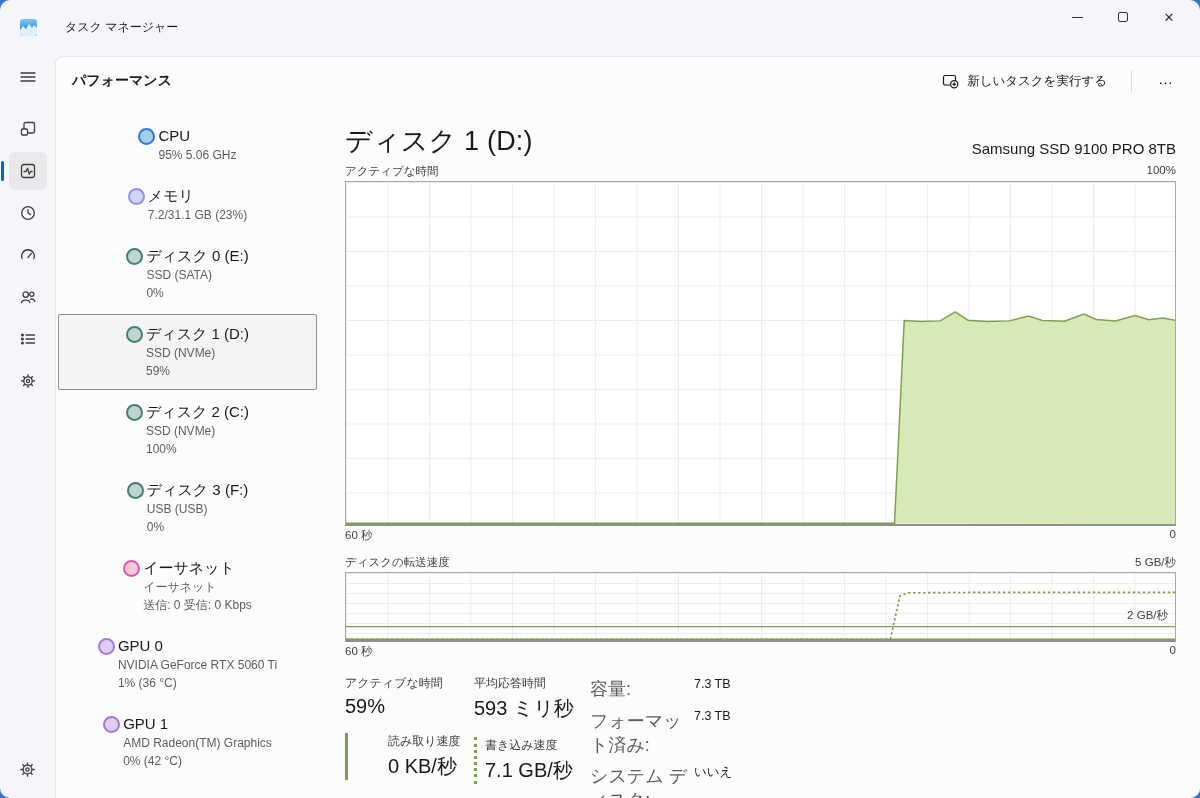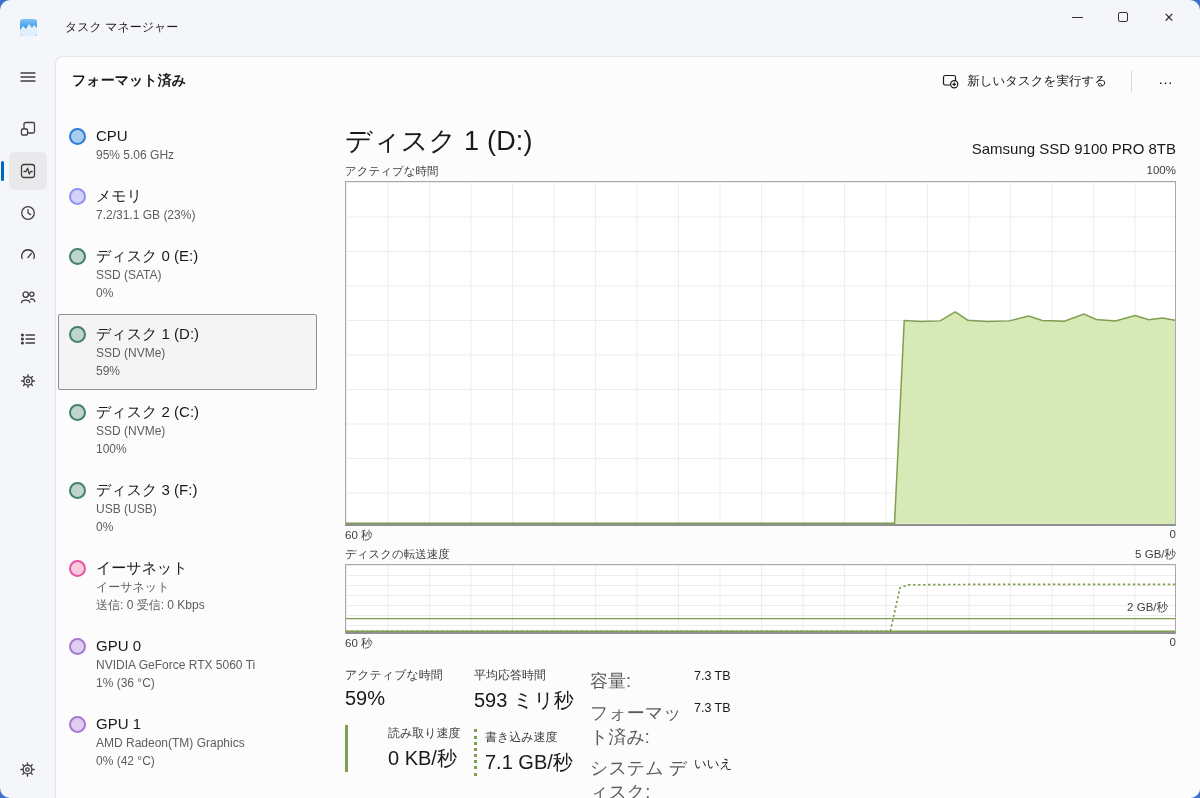--- a/index.html
+++ b/index.html
@@ -39,21 +39,21 @@
   .panel-header { height:48px; display:flex; align-items:center; justify-content:space-between; padding:0 14px 0 16px; }
   .page-title { font-size:14px; font-weight:700; color:#1a1a1a; }
   .header-right { display:flex; align-items:center; gap:8px; }
   .runtask { display:flex; align-items:center; gap:8px; font-size:12.5px; color:#1a1a1a; padding:7px 10px; border-radius:5px; }
   .runtask svg { stroke:#1a1a1a; fill:none; stroke-width:1.2; }
   .hdr-divider { width:1px; height:22px; background:#d9d9d9; margin:0 6px; }
   .more-btn { font-size:15px; letter-spacing:1px; color:#1a1a1a; padding:4px 12px 10px 12px; border-radius:5px; }
 
   
   .device-list { position:absolute; left:2px; top:57px; width:259px; }
-  .dev { display:flex; gap:10px; padding:8px 10px 9px 10px; margin:2px 0; border:1px solid transparent; border-radius:2px; }
+  .dev { display:flex; gap:3px; padding:8px 10px 9px 10px; margin:2px 0; border:1px solid transparent; border-radius:2px;justify-content:center; }
   .dev.selected { background:#f4f4f4; border:1px solid #8f8f8f; }
   .ring { width:17px; height:17px; border-radius:50%; border:2px solid; margin-top:3px; flex:none; }
   .dev-title { font-size:15px; color:#191919; line-height:21px; }
   .dev-sub { font-size:12px; color:#5d5d5d; line-height:17px; margin-top:1px; }
 
   
   .main { position:absolute; left:289px; top:48px; width:831px; bottom:0; }
   .main-header { display:flex; align-items:flex-end; justify-content:space-between; margin-top:16px; height:38px; }
   .main-title { font-size:27px; font-weight:400; color:#191919; letter-spacing:0.2px; }
   .main-subtitle { font-size:15px; color:#191919; padding-bottom:2px; }
@@ -168,21 +168,21 @@
           <circle cx="9.5" cy="9.5" r="4.4"></circle>
           <path d="M9.5 2.8 V4.8 M9.5 14.2 V16.2 M2.8 9.5 H4.8 M14.2 9.5 H16.2 M4.8 4.8 L6.2 6.2 M12.8 12.8 L14.2 14.2 M14.2 4.8 L12.8 6.2 M6.2 12.8 L4.8 14.2"></path>
           <circle cx="9.5" cy="9.5" r="1.7" fill="#fcfcfd"></circle>
         </svg>
     </div>
   </div>
 
   <div class="panel">
 
     <div class="panel-header">
-      <span class="page-title">フォーマット済み</span>
+      <span class="page-title">パフォーマンス</span>
       <div class="header-right">
         <div class="runtask">
           <svg width="17" height="16">
               <rect x="1.5" y="2.5" width="12" height="9.5" rx="1.8"></rect>
               <circle cx="12.2" cy="11.3" r="3.6" fill="#fcfcfd"></circle>
               <path d="M12.2 9.5 V13.1 M10.4 11.3 H14"></path>
             </svg>
           <span>新しいタスクを実行する</span>
         </div>
         <div class="hdr-divider"></div>
@@ -277,21 +277,21 @@
         <svg viewBox="0 0 830 345" preserveAspectRatio="none">
             <path d="M0.0,344.2 L539.5,344.2 L549.2,344.2 L558.9,139.7 L575.5,140.8 L594.8,140.1 L610.0,131.1 L622.5,139.4 L641.9,140.8 L664.0,140.1 L683.4,135.2 L697.2,139.7 L719.3,140.4 L738.7,133.2 L751.1,138.7 L770.5,140.1 L789.9,134.6 L803.7,139.0 L817.5,137.3 L830.0,139.4 L830,345 Z" fill="#d8e9b8" stroke="none"></path>
             <path d="M0.0,344.2 L539.5,344.2 L549.2,344.2 L558.9,139.7 L575.5,140.8 L594.8,140.1 L610.0,131.1 L622.5,139.4 L641.9,140.8 L664.0,140.1 L683.4,135.2 L697.2,139.7 L719.3,140.4 L738.7,133.2 L751.1,138.7 L770.5,140.1 L789.9,134.6 L803.7,139.0 L817.5,137.3 L830.0,139.4" fill="none" stroke="#7e9f50" stroke-width="1.5"></path>
           </svg>
       </div>
       <div class="axis-row2">
         <span>60 秒</span>
         <span>0</span>
       </div>
 
-      <div class="axis-row" style="margin-top:4px;text-align:center;">
+      <div class="axis-row" style="margin-top:12px;text-align:center;">
         <span>ディスクの転送速度</span>
         <span>5 GB/秒</span>
       </div>
       <div class="chart-box chart2">
         <svg viewBox="0 0 830 70" preserveAspectRatio="none">
             <line x1="0" x2="830" y1="56.0" y2="56.0" stroke="#7e9f50" stroke-width="1.5"></line>
             <path d="M0.0,69.2 L545.0,69.2 L554.7,23.8 L563.0,20.7 L622.5,20.3 L691.7,20.2 L760.8,20.3 L830.0,20.3" fill="none" stroke="#7e9f50" stroke-width="1.7" stroke-dasharray="2.5 2.5"></path>
             <path d="M0.0,69.2 L830.0,69.2" fill="none" stroke="#7e9f50" stroke-width="1.5"></path>
           </svg>
         <span class="ref-label">2 GB/秒</span>

